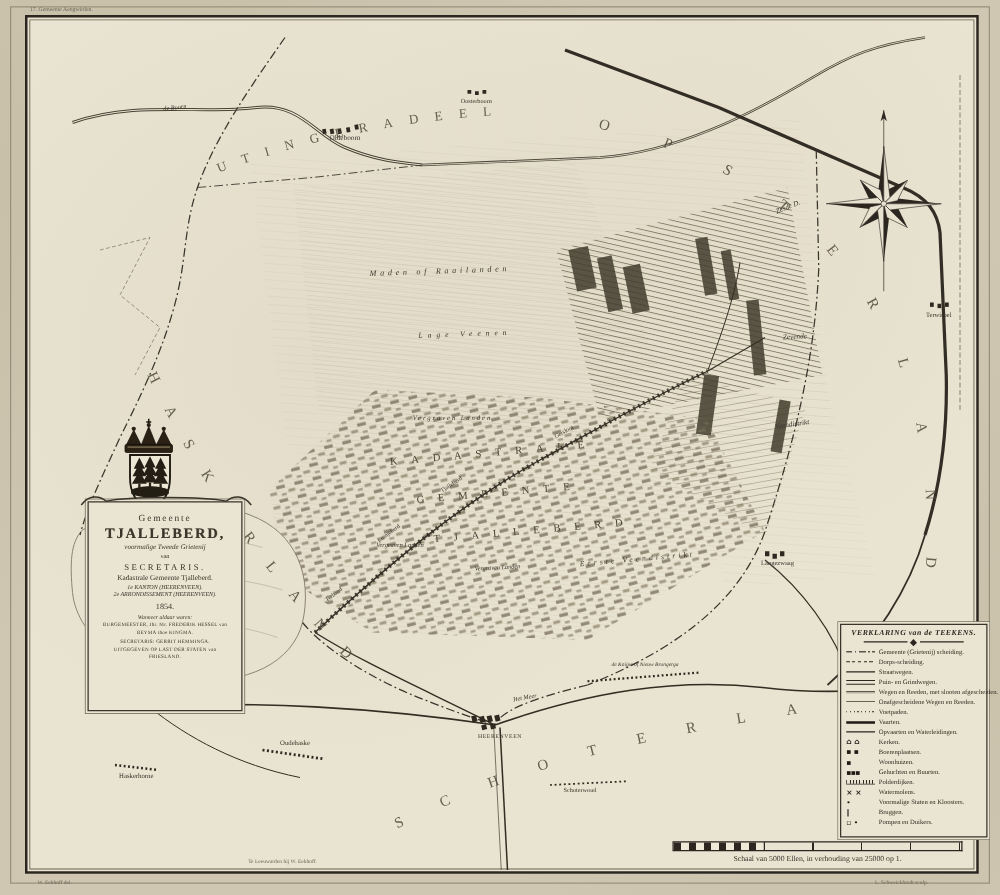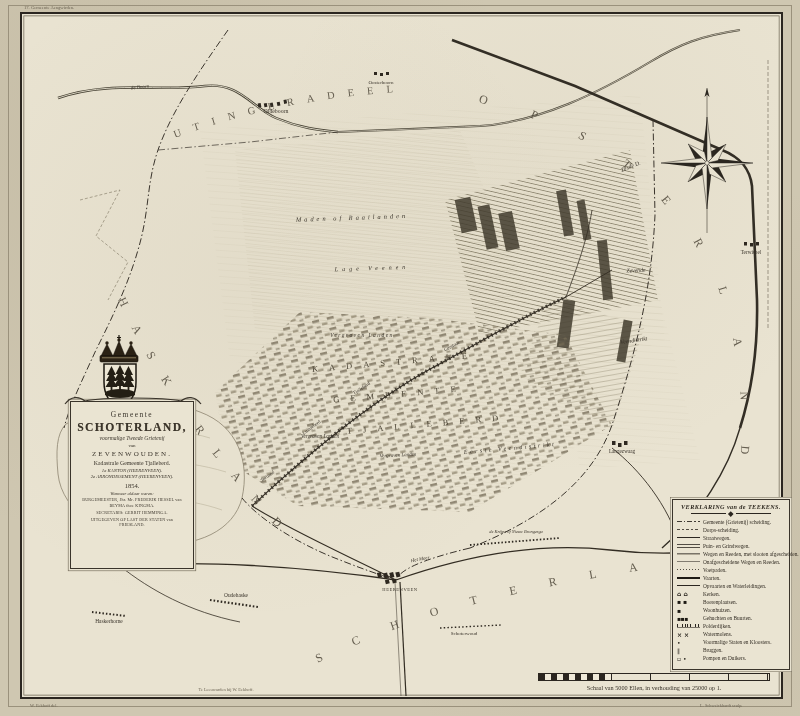--- a/index.html
+++ b/index.html
@@ -292,24 +292,24 @@
   <span class="lbl" style="left:268px;top:477px;font-size:4.8px;transform:translate(-50%,-50%) rotate(-36deg)">Terband</span>
   <span class="lbl" style="left:312px;top:428px;font-size:4.8px;transform:translate(-50%,-50%) rotate(-36deg)">Luinjeberd</span>
   <span class="lbl" style="left:362px;top:389px;font-size:4.8px;transform:translate(-50%,-50%) rotate(-33deg)">Tjalleberd</span>
   <span class="lbl" style="left:452px;top:347px;font-size:4.8px;transform:translate(-50%,-50%) rotate(-28deg)">Gersloot</span>
 
   <div class="cartouche">
     <svg class="curl" viewBox="0 0 140 10" preserveAspectRatio="none">
       <path d="M2,9 C8,1 16,1 22,6 C40,2 100,2 118,6 C124,1 132,1 138,9" fill="none" stroke="#3a342b" stroke-width="1.2"></path>
     </svg>
     <div class="c-pre">Gemeente</div>
-    <div class="c-title">SCHOTERLAND,</div>
+    <div class="c-title">TJALLEBERD,</div>
     <div class="c-s1">voormalige Tweede Grietenij</div>
     <div class="c-s2">van</div>
-    <div class="c-s3">ZEVENWOUDEN.</div>
+    <div class="c-s3">SECRETARIS.</div>
     <div class="c-s4">Kadastrale Gemeente Tjalleberd.</div>
     <div class="c-s5">1e KANTON (HEERENVEEN).</div>
     <div class="c-s5">2e ARRONDISSEMENT (HEERENVEEN).</div>
     <div class="c-year">1854.</div>
     <div class="c-note">Wanneer aldaar waren:</div>
     <div class="c-off">BURGEMEESTER, Jhr. Mr. FREDERIK HESSEL van BEYMA thoe KINGMA.</div>
     <div class="c-off">SECRETARIS: GERRIT HEMMINGA.</div>
     <div class="c-off">UITGEGEVEN OP LAST DER STATEN van FRIESLAND.</div>
   </div>
 

